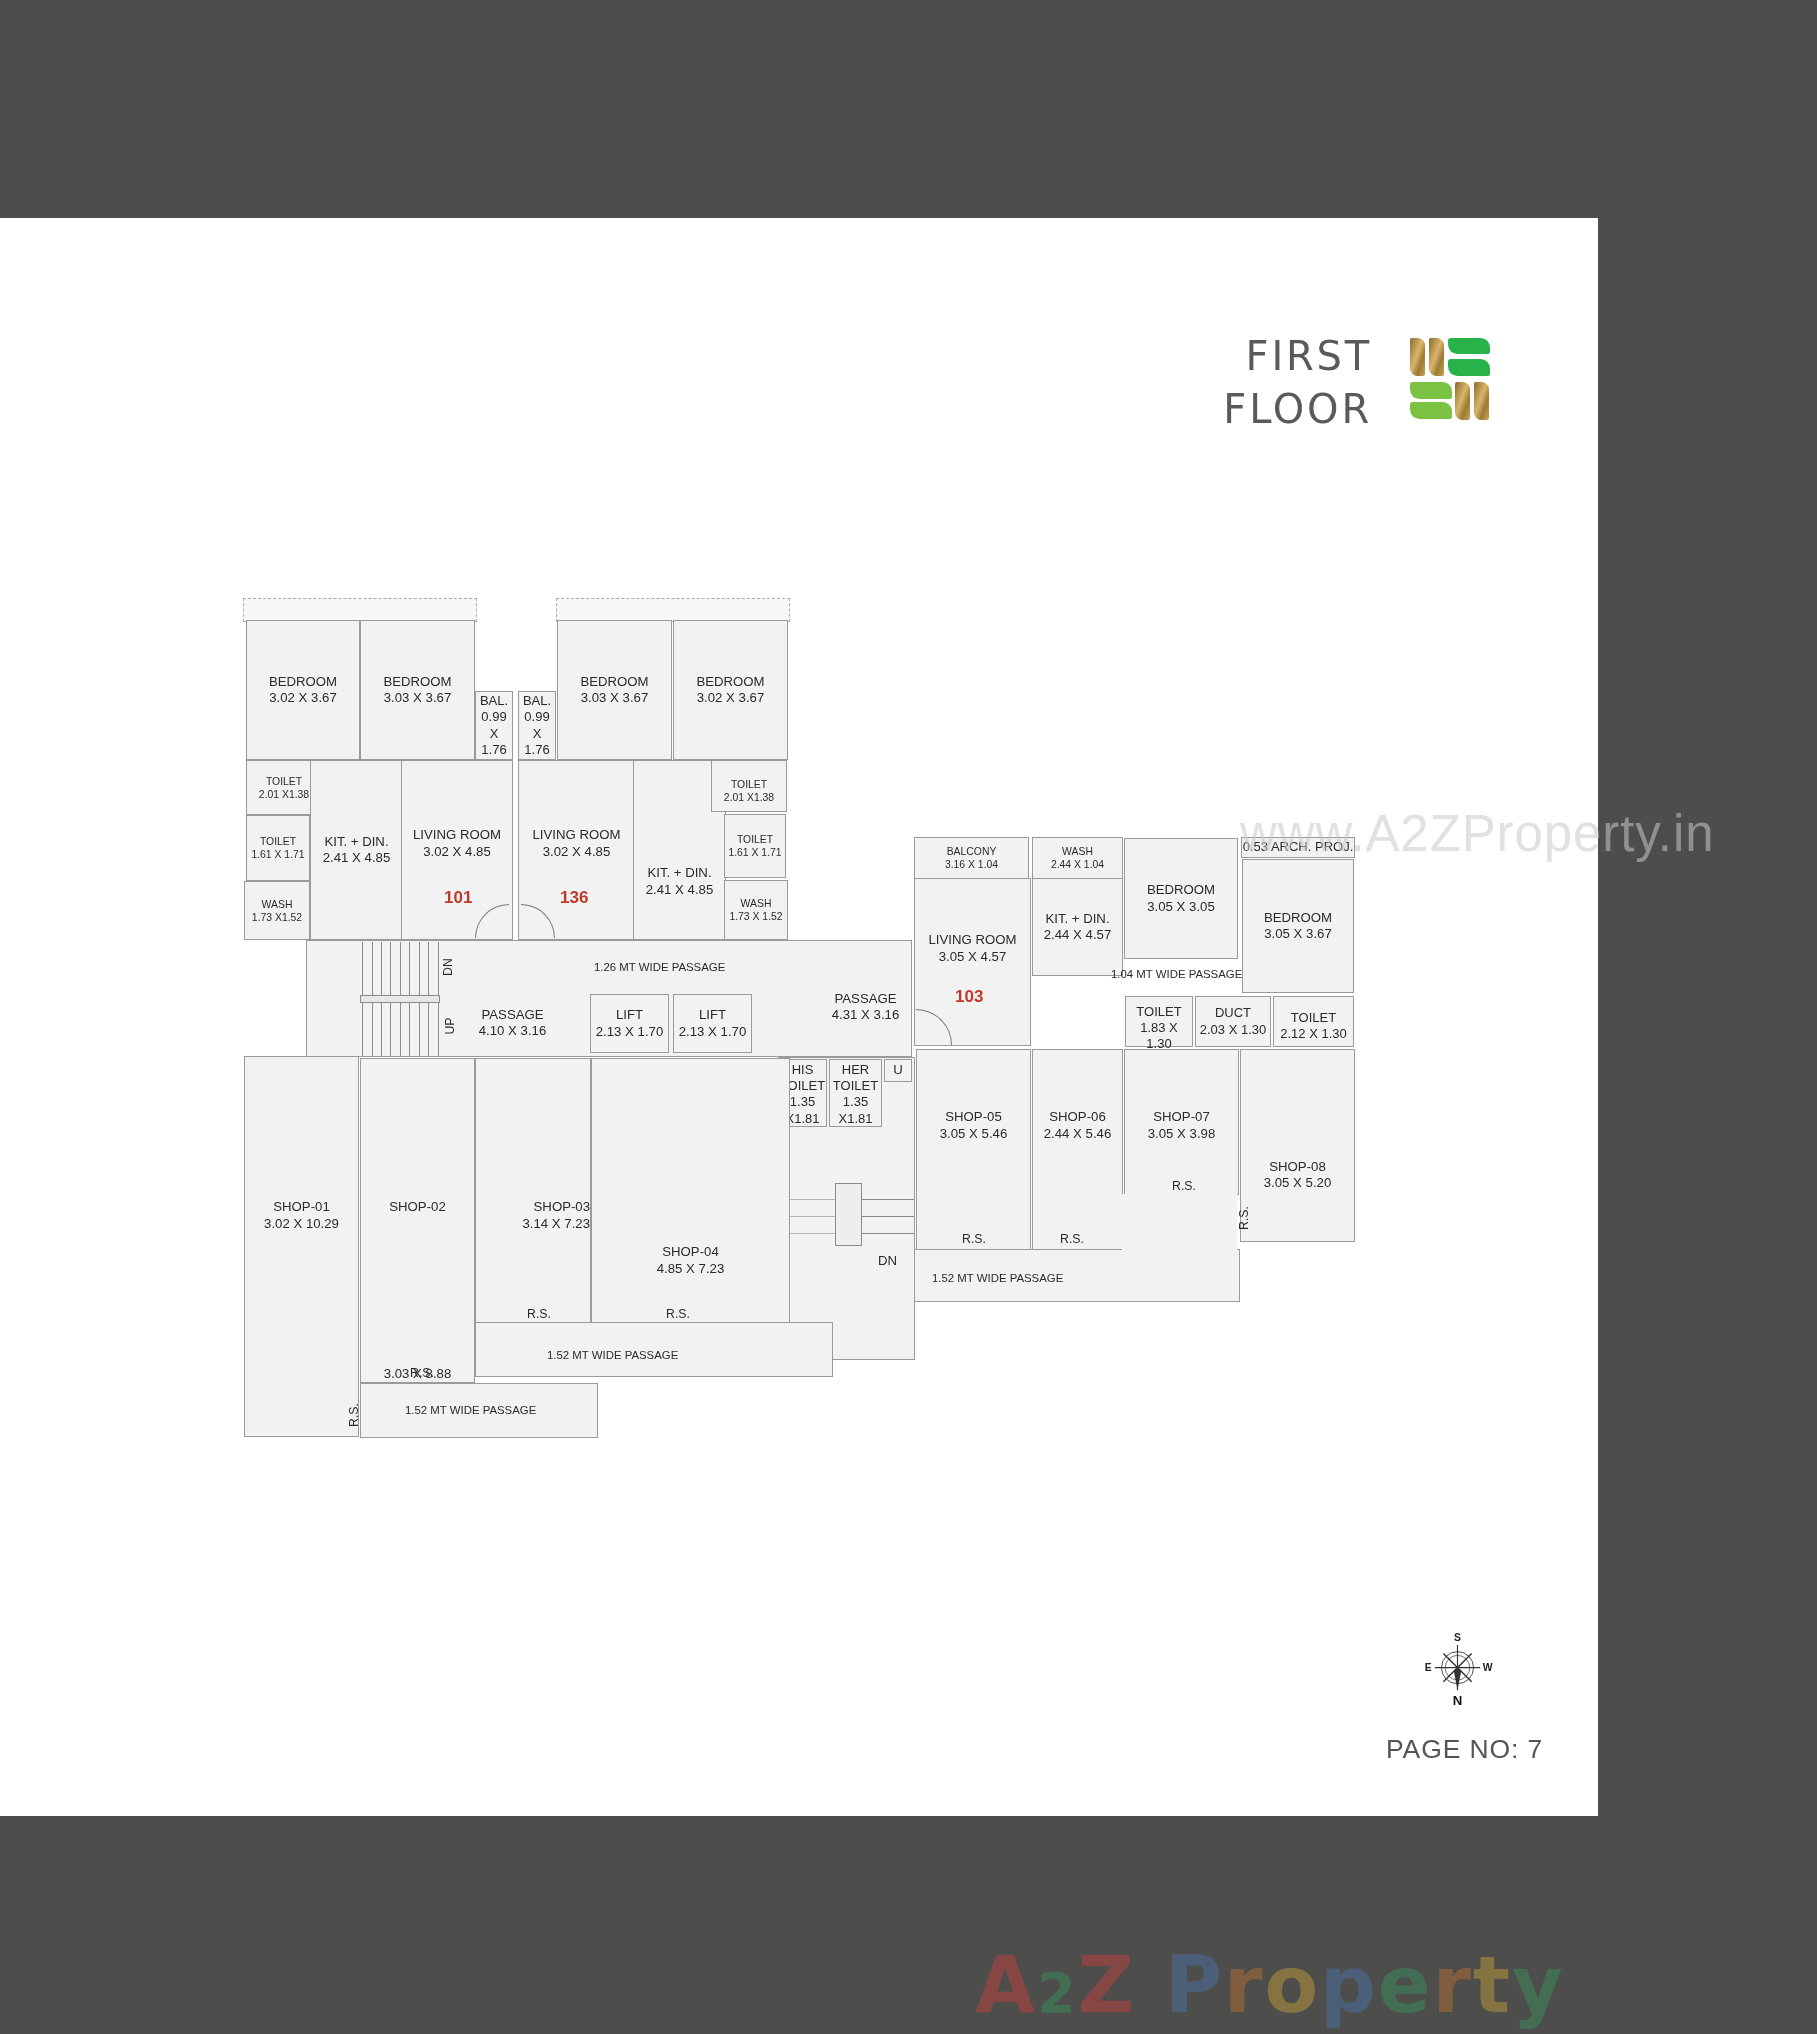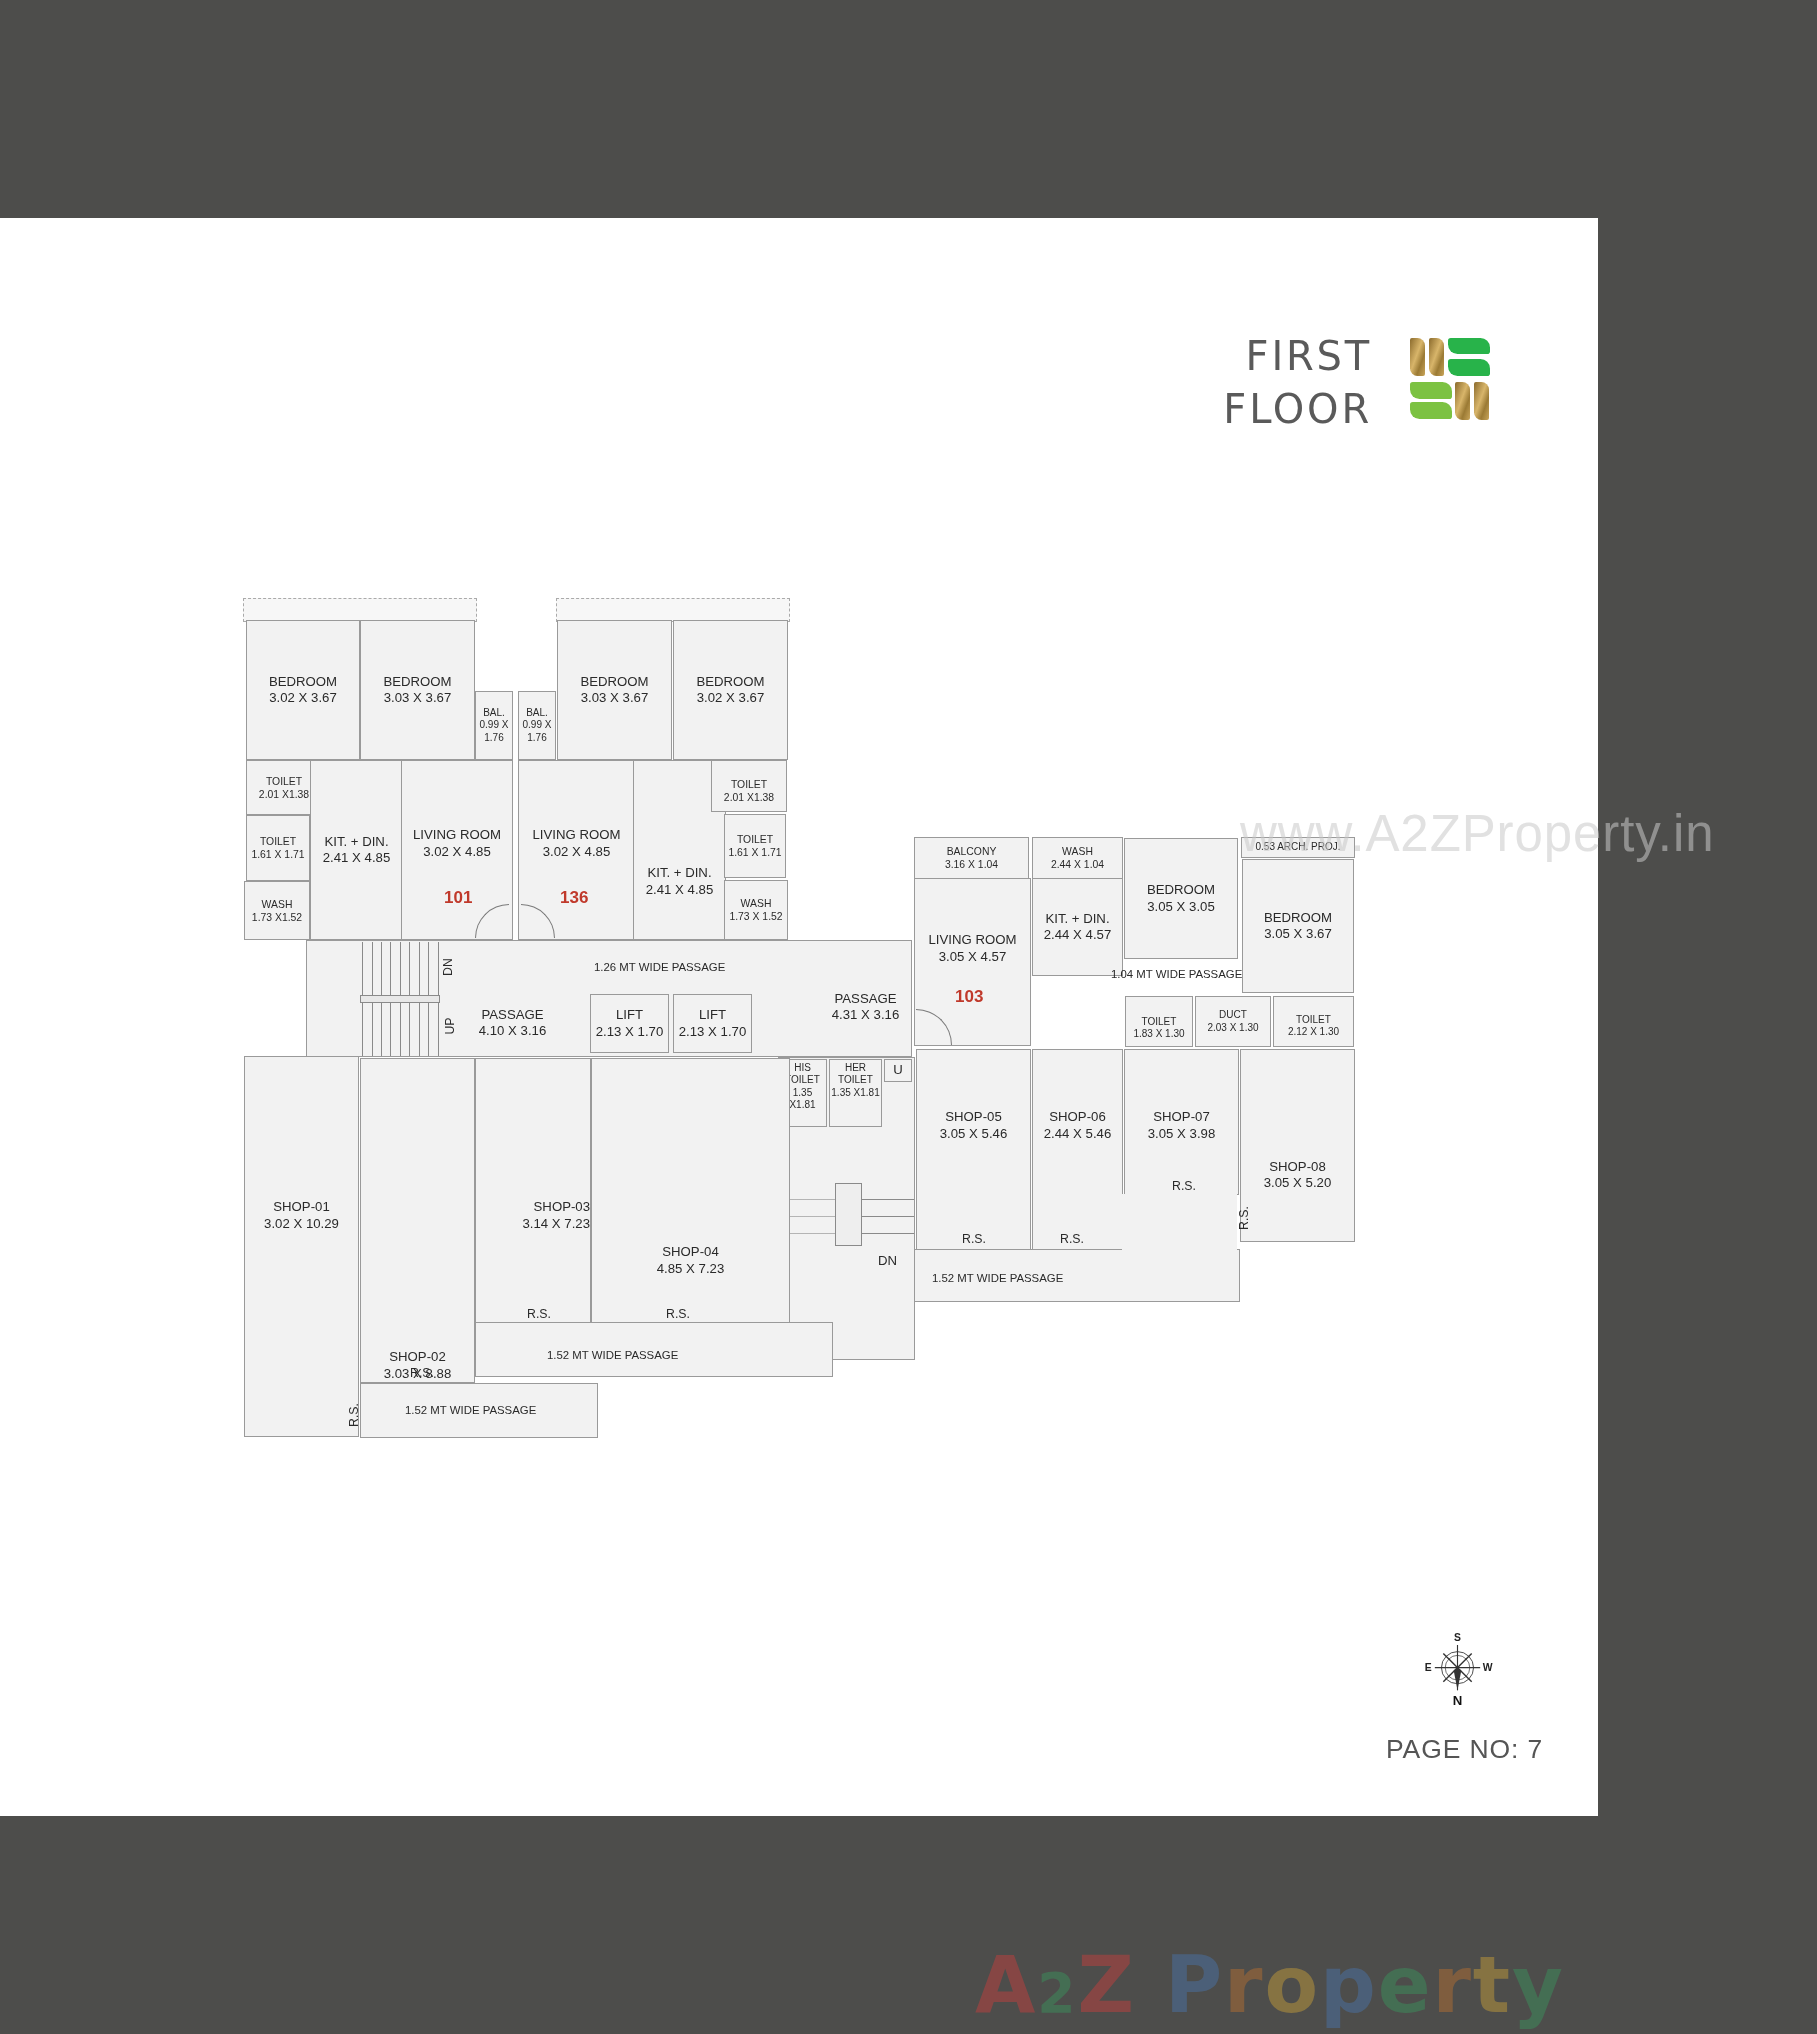--- a/index.html
+++ b/index.html
@@ -13,21 +13,21 @@
   .logo span { position:absolute; }
   .gold { background:linear-gradient(110deg,#8a6a2c 0%,#d8b56a 45%,#9b7a34 70%,#c9a55a 100%); border-radius:1.9px 7.6px 1.9px 7.6px; }
   .green1 { background:#28b34a; border-radius:2.8px 9.5px 2.8px 9.5px; }
   .green2 { background:#7cc242; border-radius:2.8px 9.5px 2.8px 9.5px; }
 
   .watermark-url { position:absolute; left:1240px; top:804px; font-family:"Liberation Sans", sans-serif; font-size:51px; color:rgba(200,200,200,0.55); letter-spacing:0.9px; white-space:nowrap; }
 
   .plan { position:absolute; left:0; top:0; }
   .room { position:absolute; background:#f2f2f2; border:1.9px solid #9a9a9a; box-sizing:border-box; display:flex; flex-direction:column; align-items:center; justify-content:center; text-align:center; color:#2a2a2a; font-family:"Liberation Sans", sans-serif; font-size:13.2px; line-height:1.25; }
   .room.sm { font-size:10.4px; }
-  .room.xs { font-size:10px; }
+  .room.xs { font-size:13px; }
   .room.noborder { border:none; }
   .room.dashed { border:1.9px dashed #aaaaaa; background:#f7f7f7; }
   .lbl { position:absolute; color:#2a2a2a; font-size:12.3px; font-family:"Liberation Sans", sans-serif; white-space:nowrap; }
   .unit { color:#c0392b; font-weight:bold; font-size:17px; position:absolute; }
   .rs { position:absolute; font-size:12.3px; color:#2a2a2a; }
   .rs.v { transform:rotate(-90deg); transform-origin:left top; }
   .stairs { position:absolute; }
   .stair-line { position:absolute; background:#8a8a8a; }
   .door { position:absolute; border:1.4px solid #7a7a7a; box-sizing:border-box; }
 
@@ -240,21 +240,21 @@
     <div style="position:absolute;left:0;top:0;width:57px;height:66px;background:repeating-linear-gradient(to bottom,transparent 0,transparent 7.6px,#9a9a9a 7.6px,#9a9a9a 8.5px);opacity:0.7;"></div>
     <div style="position:absolute;left:57px;top:0;width:24.6px;height:61px;border:1.4px solid #8a8a8a;background:#eeeeee;"></div>
     <div style="position:absolute;left:83px;top:0;width:53px;height:66px;background:repeating-linear-gradient(to bottom,transparent 0,transparent 7.6px,#8a8a8a 7.6px,#8a8a8a 8.5px);"></div>
   </div>
   <div class="lbl" style="left:878px;top:1253px;font-size:13.2px;">DN</div>
 
   <div class="room" style="left:244px;top:1056px;width:115px;height:381px;justify-content:flex-start;padding-top:142px;">
     <div>SHOP-01</div>
     <div>3.02 X 10.29</div>
   </div>
-  <div class="room" style="left:360px;top:1058px;width:115px;height:325px;justify-content:flex-end;padding-top:140px;">
+  <div class="room" style="left:360px;top:1058px;width:115px;height:325px;justify-content:space-between;padding-top:140px;">
     <div>SHOP-02</div>
     <div>3.03 X 8.88</div>
   </div>
   <div class="room" style="left:475px;top:1058px;width:116px;height:265px;justify-content:flex-start;padding-top:140px;align-items:flex-end;">
     <div>SHOP-03</div>
     <div>3.14 X 7.23</div>
   </div>
   <div class="room" style="left:591px;top:1058px;width:199px;height:265px;justify-content:center;padding-top:140px;">
     <div>SHOP-04</div>
     <div>4.85 X 7.23</div>

